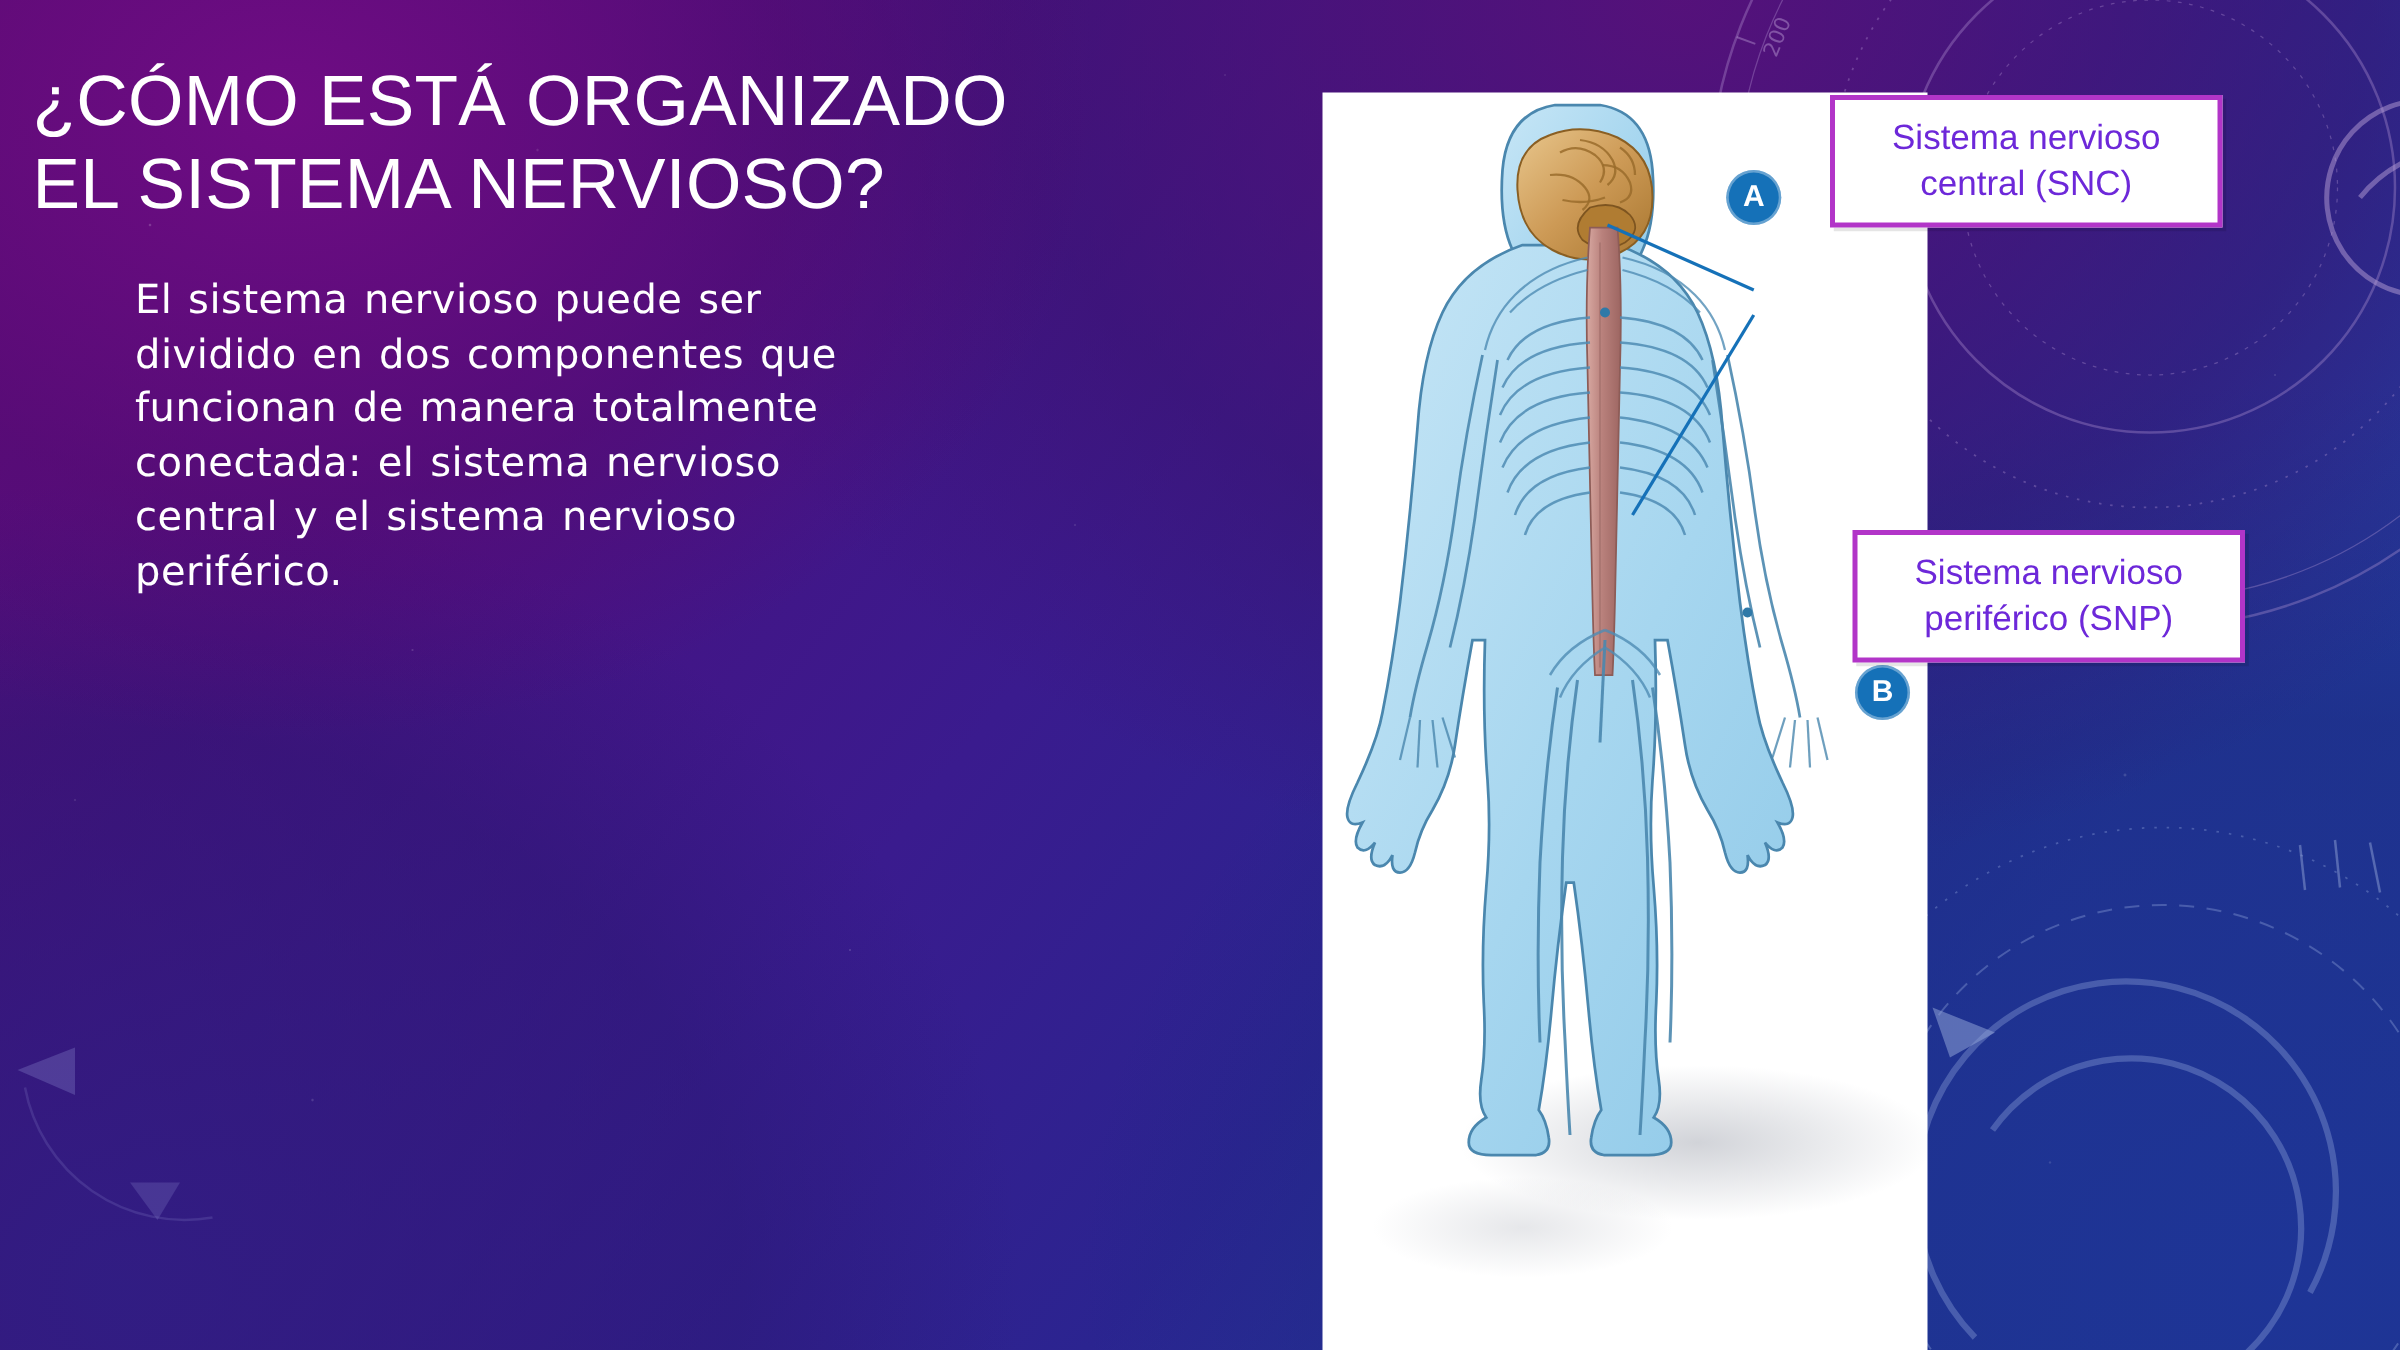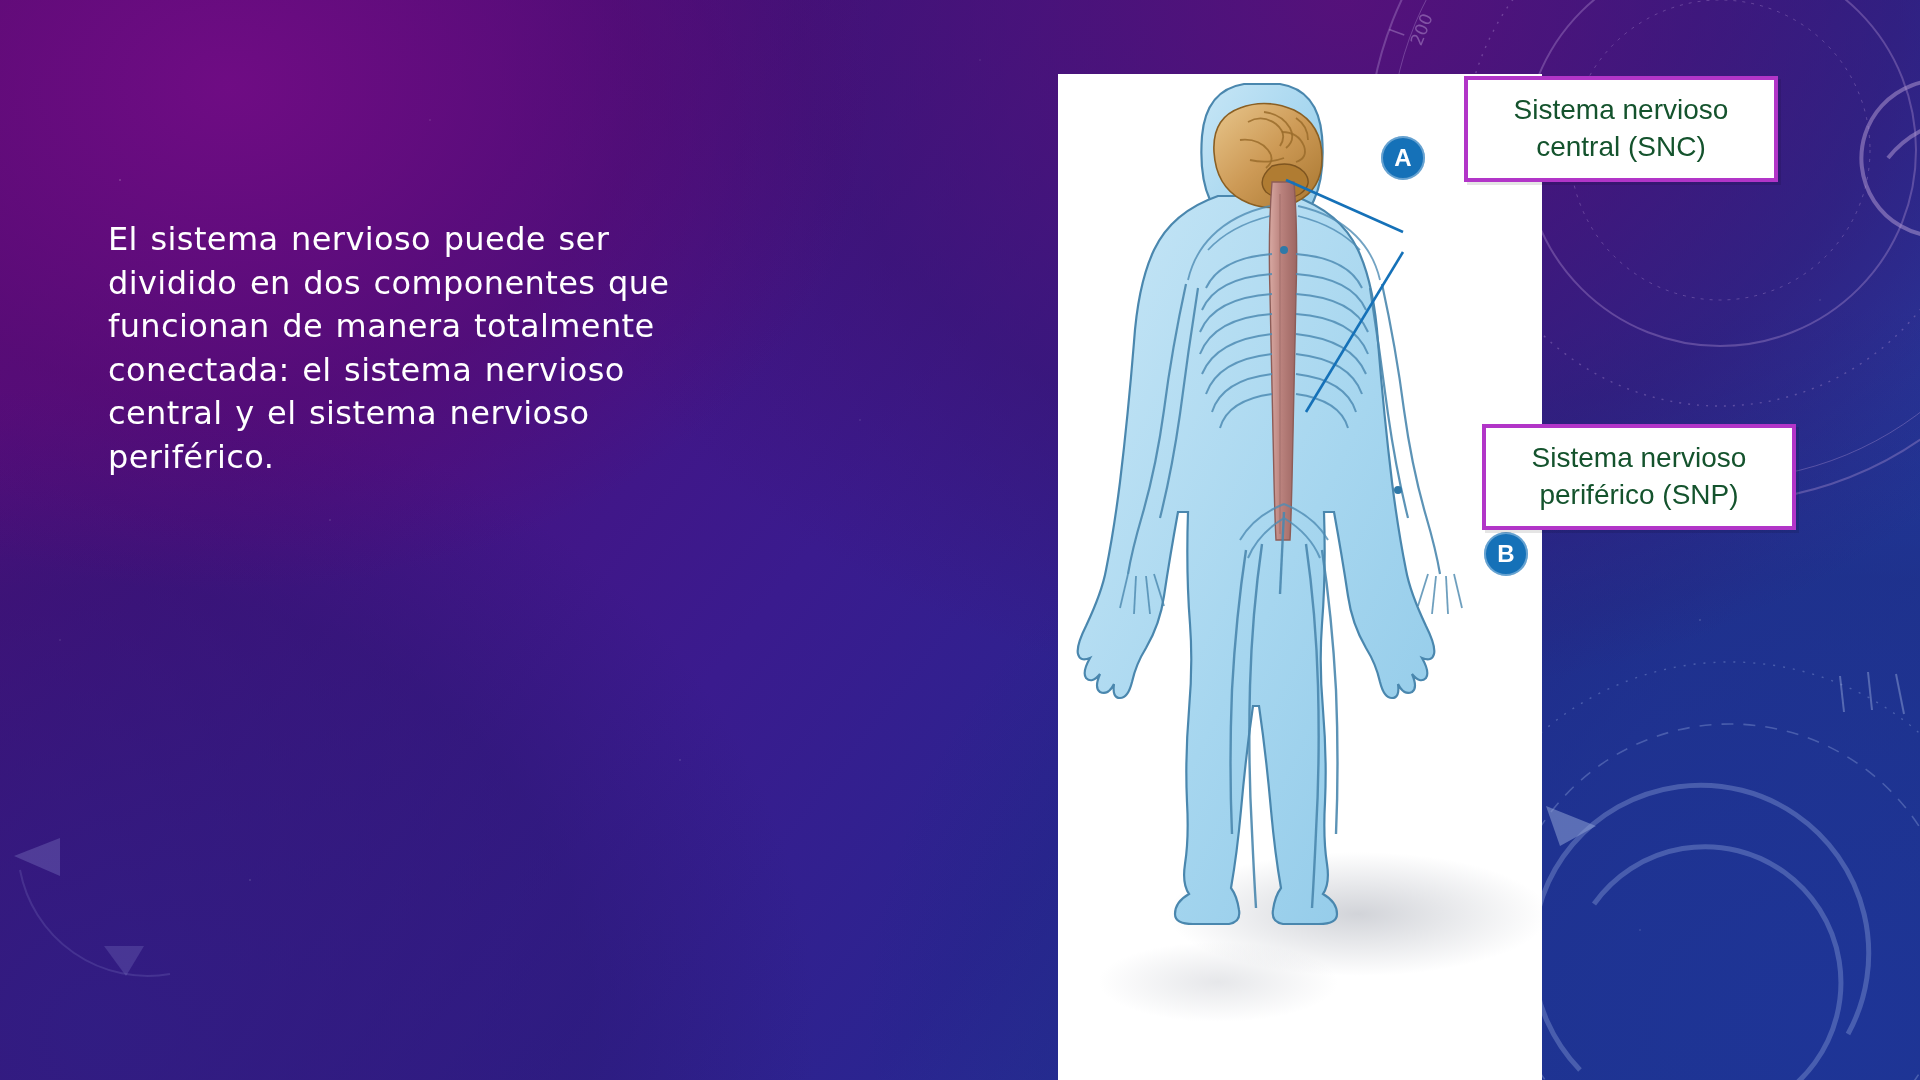--- a/index.html
+++ b/index.html
@@ -95,21 +95,21 @@
     box-shadow:0 0 0 2px rgba(255,255,255,.35) inset;
   }
   .marker-a{ left:1381px; top:136px; }
   .marker-b{ left:1484px; top:532px; }
 
   
   .callout{
     position:absolute;
     background:#ffffff;
     border:4px solid #b235c8;
-    color:#14532d;
+    color:#6d28d9;
     font-family:"Liberation Sans", sans-serif;
     font-size:28px;
     line-height:1.32;
     text-align:center;
     display:flex; align-items:center; justify-content:center;
     padding:6px 26px;
     box-shadow:3px 3px 0 rgba(0,0,0,.10);
     white-space:pre-line;
   }
   .callout-snc{ left:1464px; top:76px;  width:314px; height:106px; }
@@ -249,20 +249,22 @@
   </svg>
 
   <svg class="deco deco-bl" viewBox="0 0 420 300">
     <path d="M180 78 L134 96 L180 116 Z" fill="#9a9ddc" fill-opacity="0.45"></path>
     <path d="M246 216 L224 186 L264 186 Z" fill="#9a9ddc" fill-opacity="0.35"></path>
     <g fill="none" stroke="#9a9ddc" stroke-opacity="0.30" stroke-width="2">
       <path d="M140 110 a130 130 0 0 0 150 104"></path>
     </g>
   </svg>
 
+  <h1 class="title">¿Cómo está organizado
+el sistema nervioso?</h1>
 
   <p class="body-text">El sistema nervioso puede ser dividido en dos componentes que funcionan de manera totalmente conectada: el sistema nervioso central y el sistema nervioso periférico.</p>
 
   <div class="image-panel">
     <svg class="anatomy-svg" viewBox="0 0 484 1006">
       <defs>
         <linearGradient id="skin" x1="0" y1="0" x2="1" y2="1">
           <stop offset="0%" stop-color="#c7e6f6"></stop>
           <stop offset="55%" stop-color="#a6d6ef"></stop>
           <stop offset="100%" stop-color="#8fc9e8"></stop>

